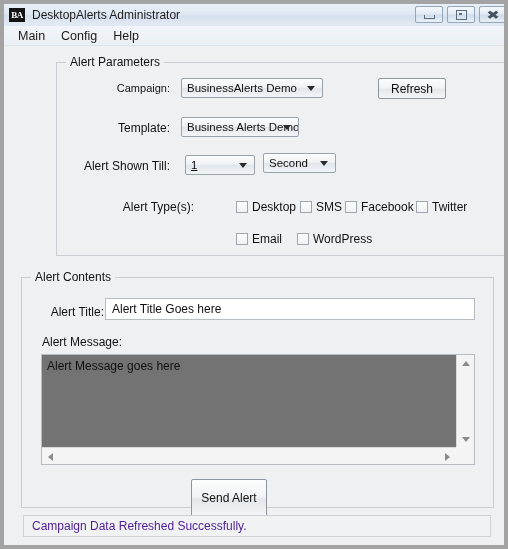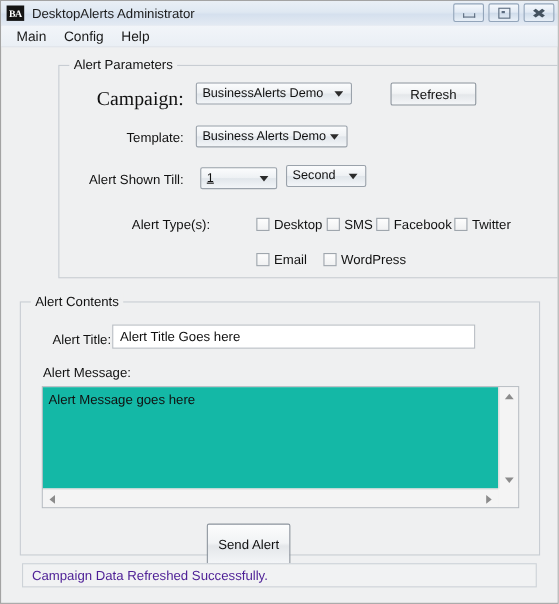--- a/index.html
+++ b/index.html
@@ -14,21 +14,21 @@
     font-size: 12px;
     color: #000;
     background: #eff0f1;
   }
   #app {
     position: relative;
     width: 508px;
     height: 549px;
     box-sizing: border-box;
     background: #eff0f1;
-    border: 1px solid #a3a3a3;
+    border: 4px solid #a3a3a3;
     overflow: hidden;
   }
 
   
   .titlebar {
     position: absolute;
     left: 0; top: 0;
     width: 506px;
     height: 22px;
     background: linear-gradient(to bottom, #e9eff6 0%, #dfe8f2 45%, #d5e0ee 55%, #e3eaf3 100%);
@@ -141,21 +141,21 @@
   #group-contents { left: 17px; top: 273px; width: 471px; height: 229px; }
 
   
   .lbl {
     position: absolute;
     font-size: 12px;
     color: #111;
     white-space: nowrap;
     text-align: right;
   }
-  .lbl.big { font-size: 18px; font-family: Liberation Serif, serif; }
+  .lbl.big { font-size: 11px; }
 
   .combo {
     position: absolute;
     box-sizing: border-box;
     height: 20px;
     border: 1px solid #9aa2ab;
     border-radius: 2px;
     background: linear-gradient(to bottom, #fbfcfd 0%, #eef1f4 48%, #e1e6eb 52%, #f2f5f8 100%);
     display: flex;
     align-items: center;
@@ -229,21 +229,21 @@
     left: 37px; top: 350px;
     width: 434px; height: 111px;
     box-sizing: border-box;
     border: 1px solid #b7bcc2;
     background: #f0f0f0;
   }
   .ta-body {
     position: absolute;
     left: 0; top: 0;
     width: 414px; height: 93px;
-    background: #14b8a6;
+    background: #737373;
     box-sizing: border-box;
     padding: 4px 5px;
     font-size: 12px;
     color: #101010;
     overflow: hidden;
   }
   .sb-v {
     position: absolute;
     right: 0; top: 0;
     width: 18px; height: 93px;
@@ -339,24 +339,24 @@
   <div class="groupbox" id="group-params">
     <div class="group-legend">Alert Parameters</div>
   </div>
 
   <div class="lbl big" style="left:60px; top:78px; width:106px;">Campaign:</div>
   <div class="combo" style="left:177px; top:74px; width:142px;">
     <span class="val">BusinessAlerts Demo</span>
     <span class="arrow"></span>
   </div>
 
-  <div class="btn" style="left:354px; top:74px; width:78px; height:21px;">Refresh</div>
+  <div class="btn" style="left:374px; top:74px; width:68px; height:21px;">Refresh</div>
 
   <div class="lbl" style="left:60px; top:117px; width:106px;">Template:</div>
-  <div class="combo" style="left:177px; top:113px; width:138px;">
+  <div class="combo" style="left:177px; top:113px; width:118px;">
     <span class="val">Business Alerts Demo</span>
     <span class="arrow"></span>
   </div>
 
   <div class="lbl" style="left:52px; top:155px; width:114px;">Alert Shown Till:</div>
   <div class="combo underlined" style="left:181px; top:151px; width:70px;">
     <span class="val">1</span>
     <span class="arrow"></span>
   </div>
   <div class="combo" style="left:259px; top:149px; width:73px;align-items:center;">
@@ -390,21 +390,21 @@
   <div class="cbwrap" style="left:251px; top:228px;">
     <span class="cbbox"></span>
     <span class="cblabel">WordPress</span>
   </div>
 
   <div class="groupbox" id="group-contents">
     <div class="group-legend">Alert Contents</div>
   </div>
 
   <div class="lbl" style="left:38px; top:301px; width:62px;">Alert Title:</div>
-  <div class="textinput" style="left:101px; top:294px; width:330px; height:22px;">
+  <div class="textinput" style="left:101px; top:294px; width:370px; height:22px;">
     <span>Alert Title Goes here</span>
   </div>
 
   <div class="lbl" style="left:38px; top:331px; width:90px; text-align:left;">Alert Message:</div>
 
   <div class="ta-shell">
     <div class="ta-body">Alert Message goes here</div>
     <div class="sb-v">
       <span class="sb-arrow sbv-up"></span>
       <span class="sb-arrow sbv-down"></span>

